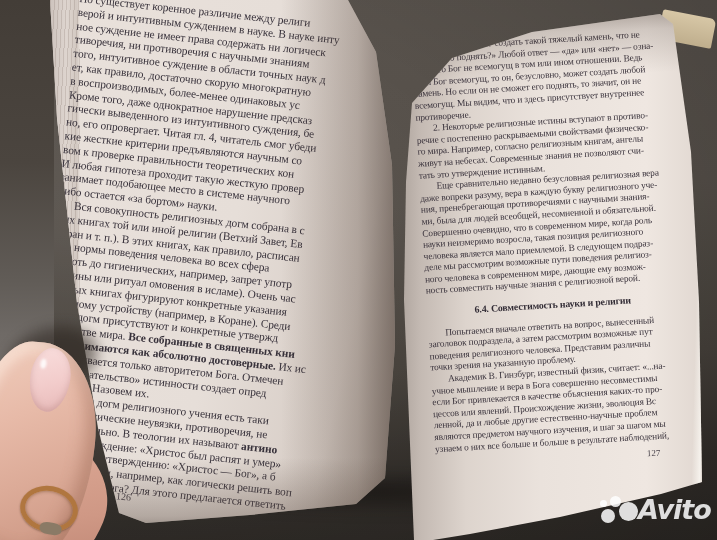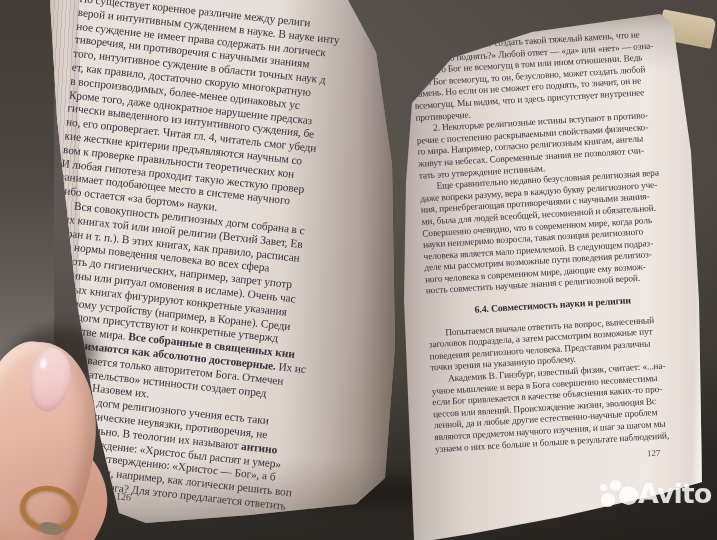--- a/index.html
+++ b/index.html
@@ -77,21 +77,21 @@
     box-shadow:inset 0 -3px 6px rgba(190,140,135,.5);}
   .nail .shine{position:absolute;left:8px;top:12px;width:6px;height:10px;border-radius:50%;
     background:rgba(255,255,255,.85);filter:blur(1px);}
   .ring{position:absolute;left:20px;top:186px;width:58px;height:46px;transform:rotate(10deg);
     border:5px solid #b0763f;border-radius:50%;box-sizing:border-box;
     box-shadow:inset 0 0 4px rgba(90,55,20,.6), 0 1px 2px rgba(60,40,20,.4);}
   .ring .gem{position:absolute;left:18px;bottom:-7px;width:22px;height:12px;border-radius:40%;
     background:linear-gradient(180deg,#9a8succeed,#8a7a66);background:#8a7a66;}
 
   
-  .watermark{position:absolute;left:598px;top:476px;width:115px;height:44px;opacity:.85;}
+  .watermark{position:absolute;left:598px;top:492px;width:115px;height:44px;opacity:.85;font-style:italic;}
   .wm-dot{position:absolute;border-radius:50%;background:#fff;}
   .wm-text{position:absolute;left:40px;top:2px;color:#fff;font-family:"DejaVu Sans",sans-serif;
     font-weight:bold;font-size:27px;letter-spacing:-1px;}
 </style>
 </head>
 <body>
 
 <div id="stage">
   <div class="vignette"></div>
   <div class="left-strip"></div>

